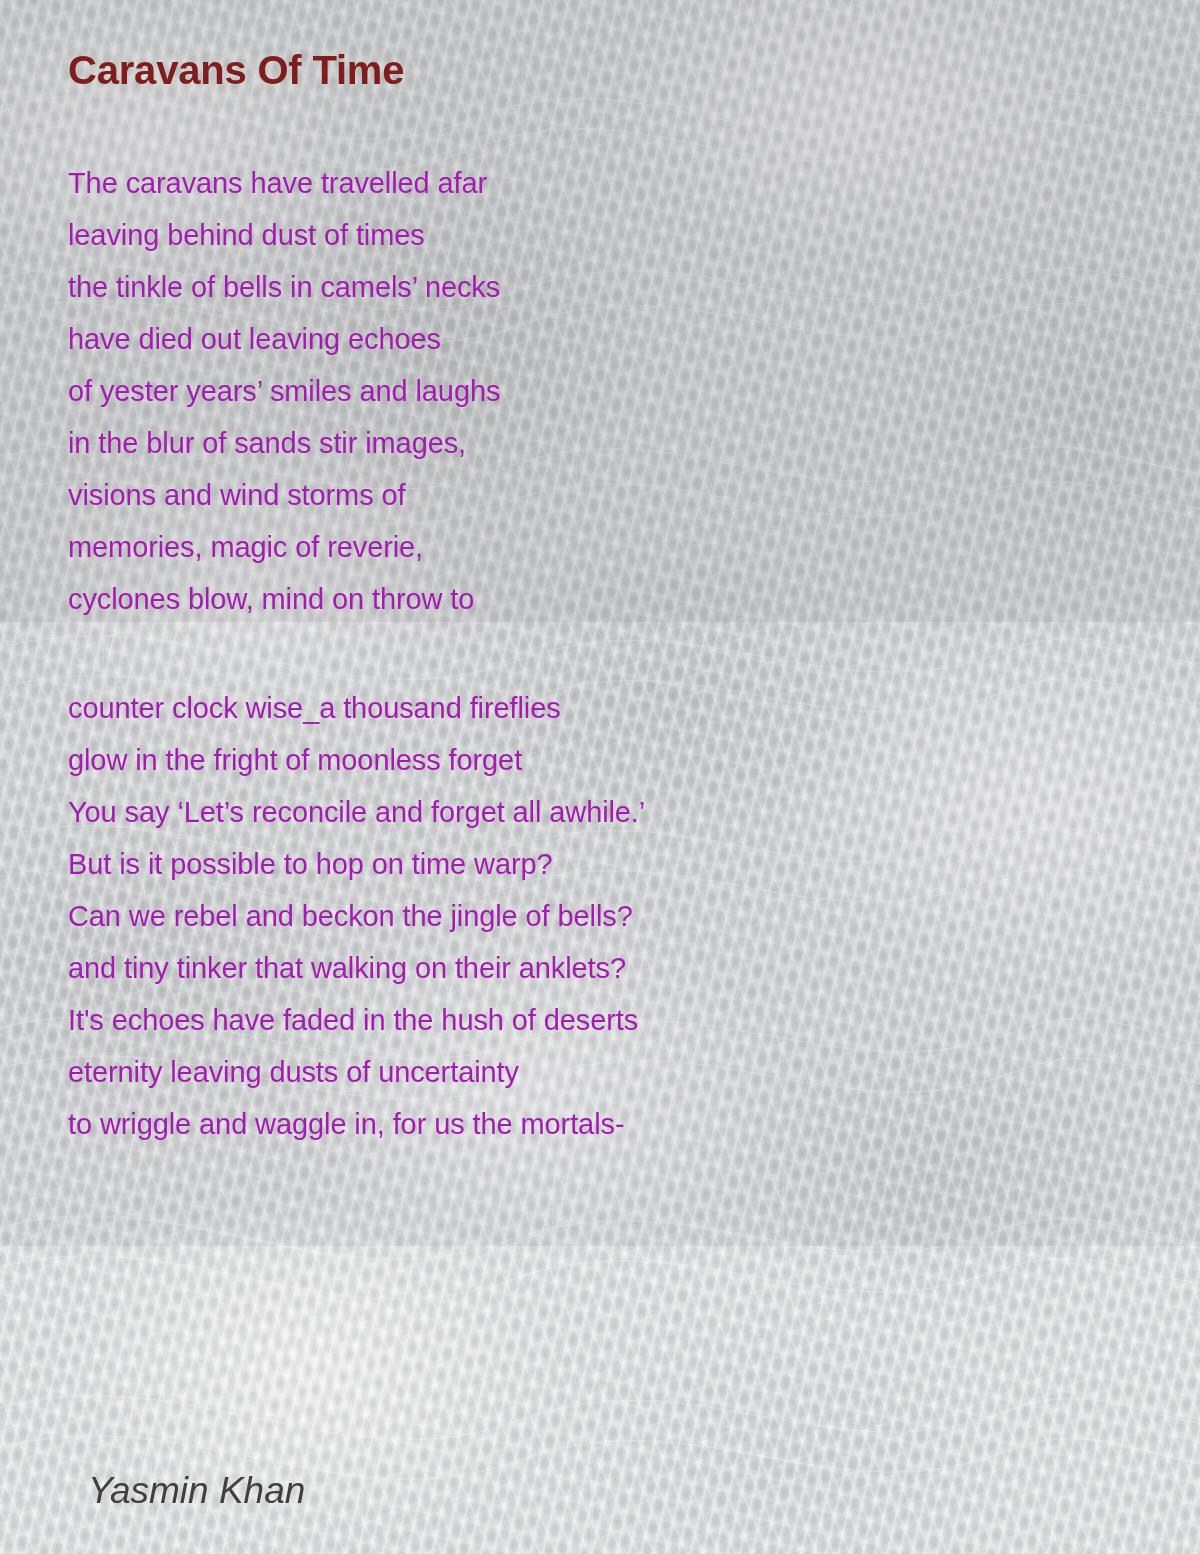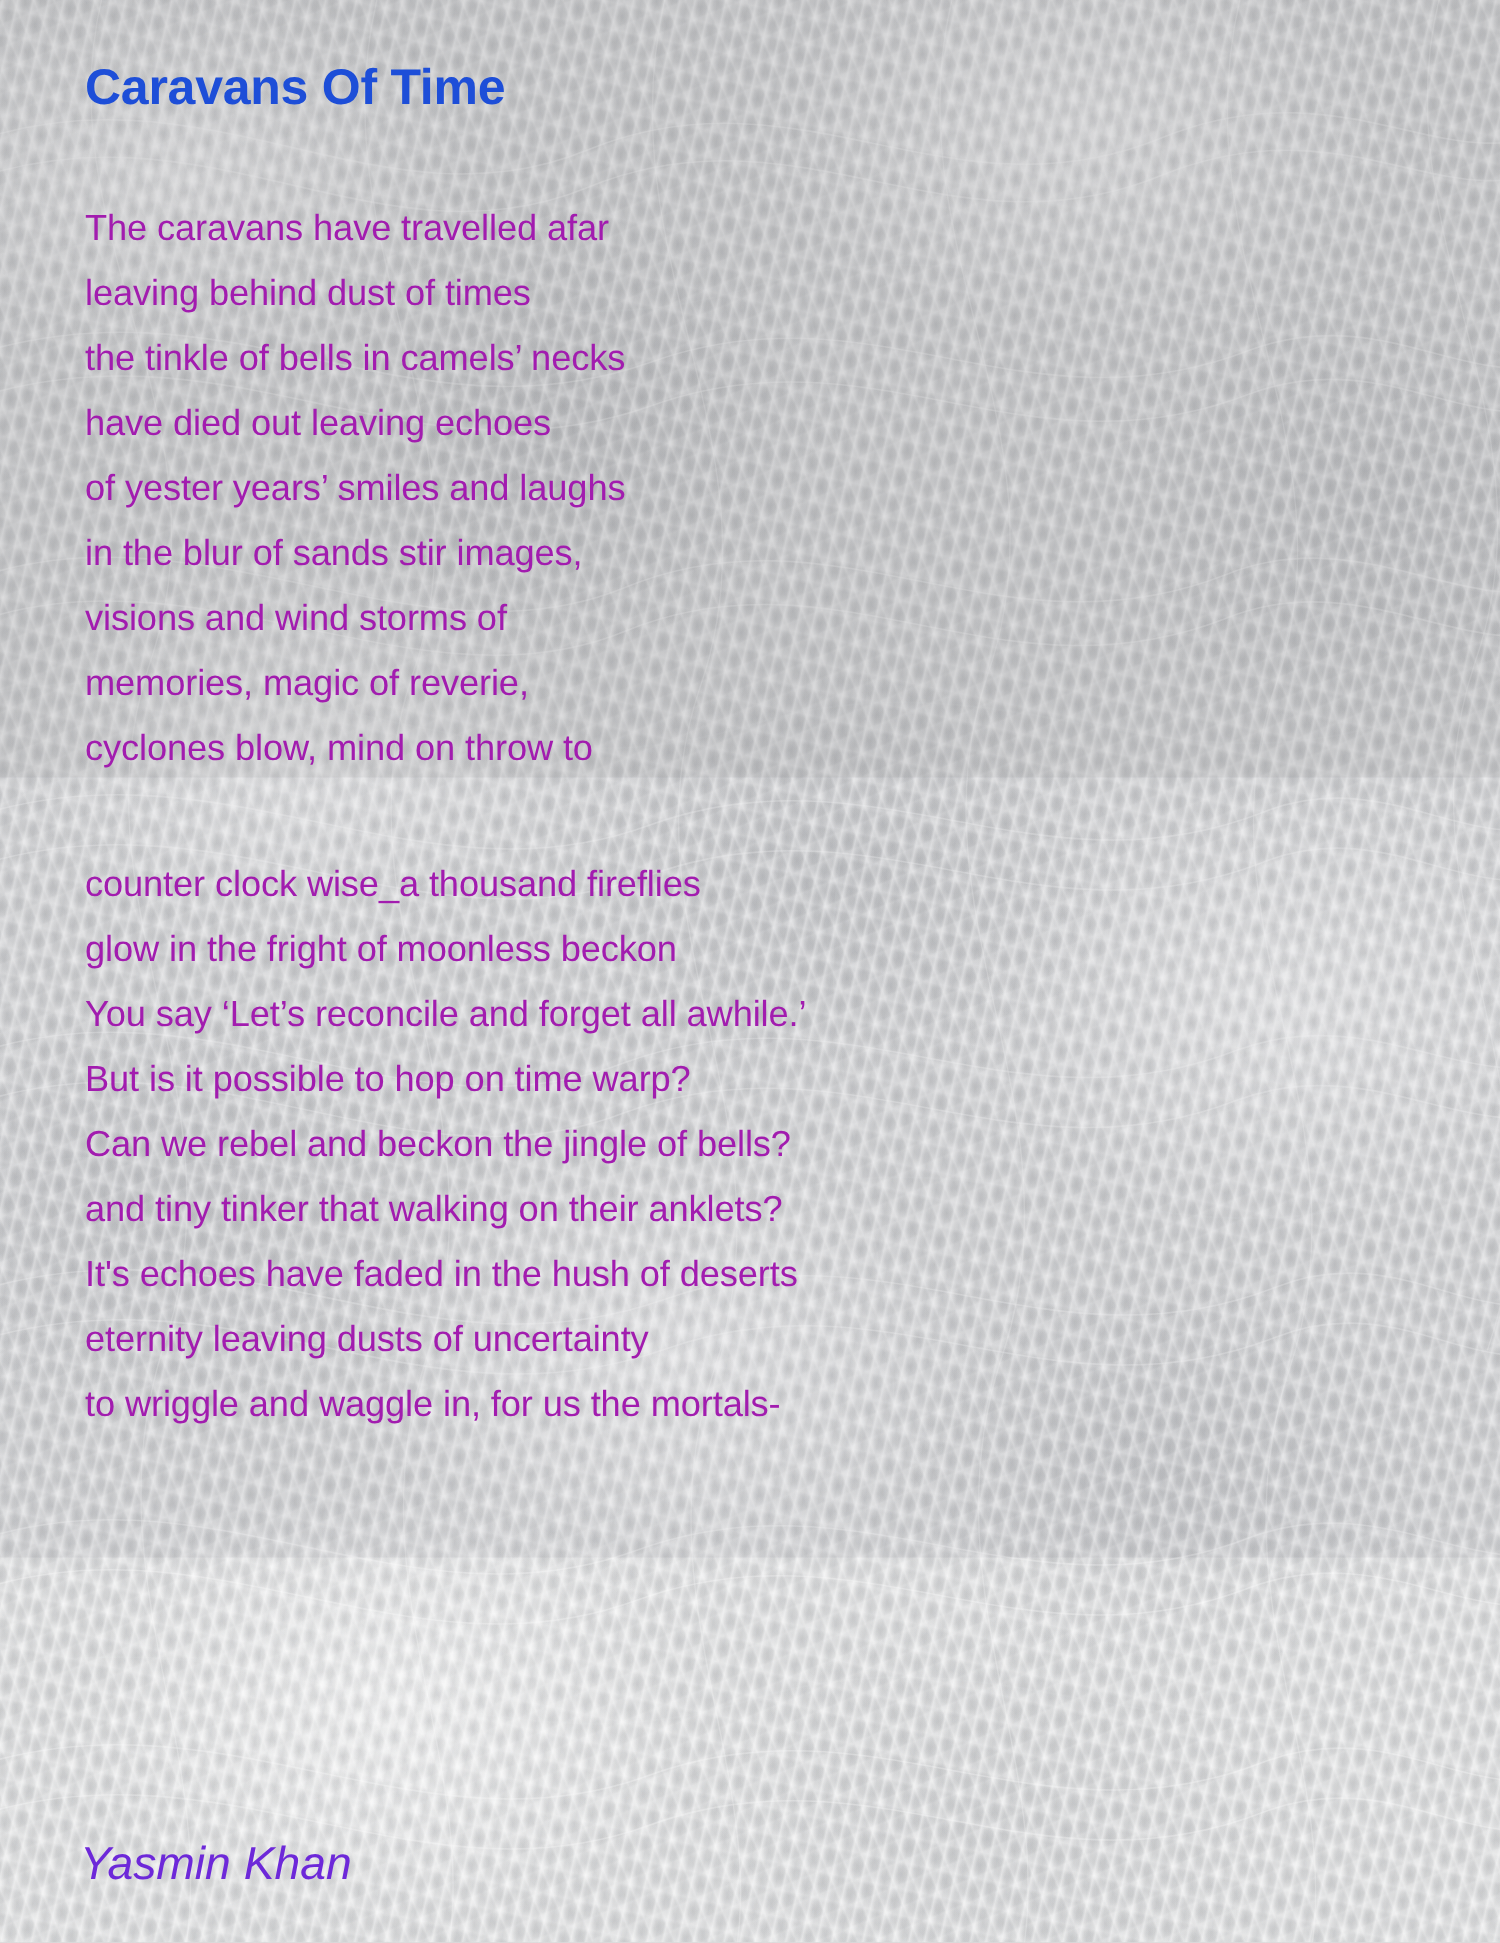--- a/index.html
+++ b/index.html
@@ -91,21 +91,21 @@
     inset: 0;
     padding: 0;
   }
 
   .poem-title {
     position: absolute;
     left: 68px;
     top: 48px;
     font-size: 40px;
     font-weight: bold;
-    color: #1d4ed8;
+    color: #7f1d1d;
     letter-spacing: -0.2px;
     white-space: nowrap;
     font-stretch: condensed;
   }
 
   .stanza {
     position: absolute;
     left: 68px;
   }
   .stanza-1 { top: 157px; }
@@ -117,26 +117,26 @@
     font-weight: normal;
     color: #a21caf;
     line-height: 52px;
     white-space: pre;
     letter-spacing: -0.1px;
     font-stretch: condensed;
   }
 
   .author {
     position: absolute;
-    left: 64px;
+    left: 88px;
     top: 1470px;
     font-size: 37px;
     font-style: italic;
     font-weight: normal;
-    color: #6d28d9;
+    color: #404040;
     white-space: nowrap;
     text-align: center;
   }
 </style>
 </head>
 <body>
 
 <div id="poem-page">
 
   <div class="bg-texture"></div>
@@ -194,21 +194,21 @@
       <div class="poem-line">have died out leaving echoes</div>
       <div class="poem-line">of yester years’ smiles and laughs</div>
       <div class="poem-line">in the blur of sands stir images,</div>
       <div class="poem-line">visions and wind storms of</div>
       <div class="poem-line">memories, magic of reverie,</div>
       <div class="poem-line">cyclones blow, mind on throw to</div>
     </div>
 
     <div class="stanza stanza-2">
       <div class="poem-line">counter clock wise_a thousand fireflies</div>
-      <div class="poem-line">glow in the fright of moonless beckon</div>
+      <div class="poem-line">glow in the fright of moonless forget</div>
       <div class="poem-line">You say ‘Let’s reconcile and forget all awhile.’</div>
       <div class="poem-line">But is it possible to hop on time warp?</div>
       <div class="poem-line">Can we rebel and beckon the jingle of bells?</div>
       <div class="poem-line">and tiny tinker that walking on their anklets?</div>
       <div class="poem-line">It's echoes have faded in the hush of deserts</div>
       <div class="poem-line">eternity leaving dusts of uncertainty</div>
       <div class="poem-line">to wriggle and waggle in, for us the mortals-</div>
     </div>
 
 

